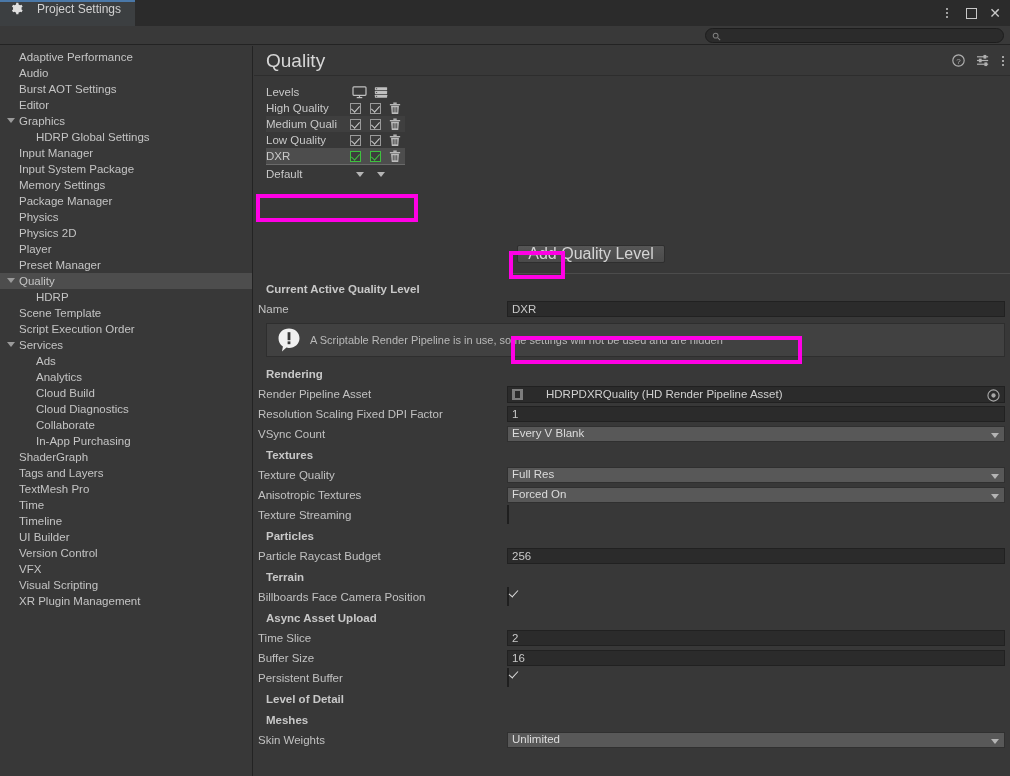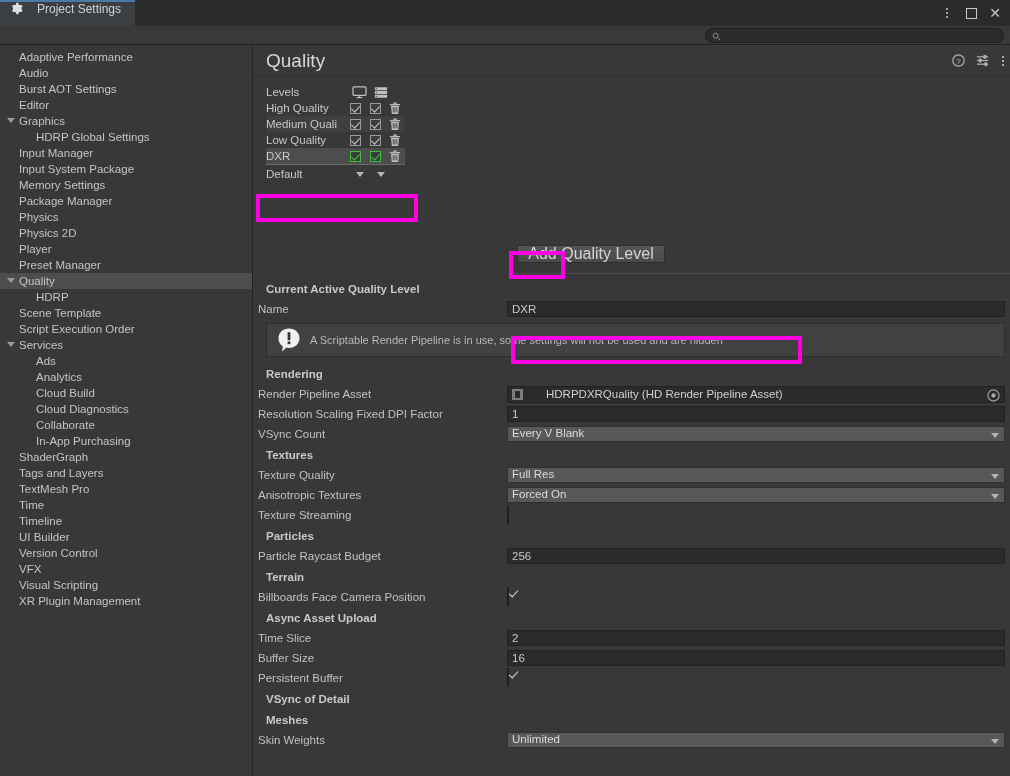--- a/index.html
+++ b/index.html
@@ -494,21 +494,21 @@
         <div class="row">
           <span class="lbl">Buffer Size</span>
           <span class="ctl">
             <div class="txtfield">16</div>
           </span>
         </div>
         <div class="row">
           <span class="lbl">Persistent Buffer</span>
           <span class="ctl"><span class="cbsmall on"></span></span>
         </div>
-        <div class="sec-title">VSync of Detail</div>
+        <div class="sec-title">Level of Detail</div>
         <div class="sec-title">Meshes</div>
         <div class="row">
           <span class="lbl">Skin Weights</span>
           <span class="ctl">
             <div class="dropdown">
               <span>Unlimited</span>
               <span class="dd-caret caret"></span>
             </div>
           </span>
         </div>

